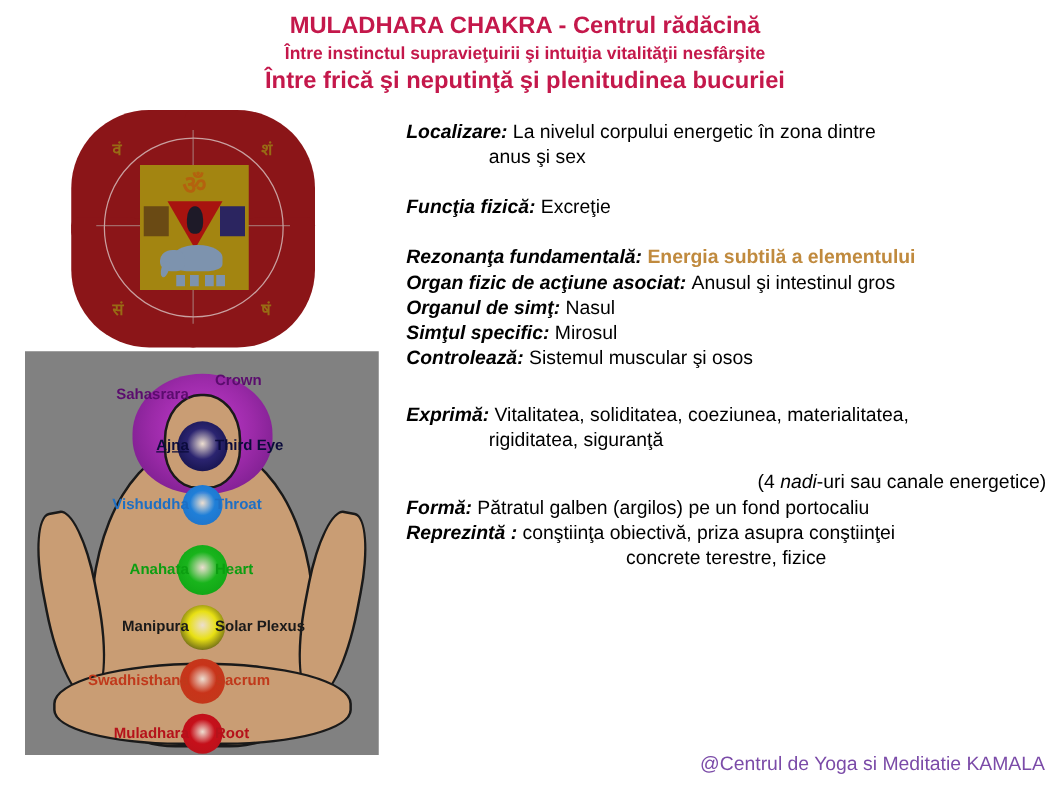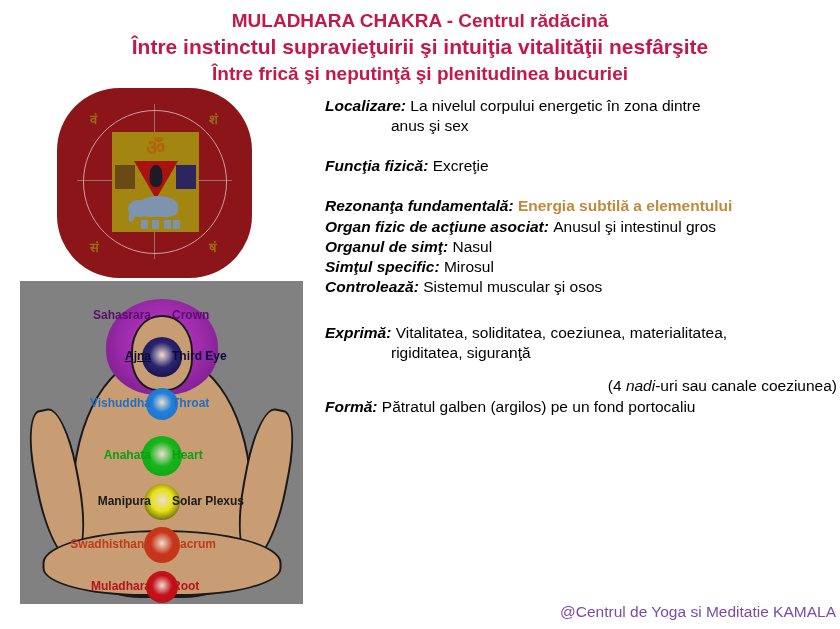--- a/index.html
+++ b/index.html
@@ -26,21 +26,21 @@
     line-height: 1.32;
   }
   #title-block .tline {
     font-weight: bold;
     font-size: 19px;
     color: #C4184B;
     letter-spacing: 0px;
     white-space: nowrap;
   }
   #title-block .tline.l1 { font-size: 19px; }
-  #title-block .tline.l2 { font-size: 21px; }
+  #title-block .tline.l2 { font-size: 14px; }
   #title-block .tline.l3 { font-size: 19px; }
 
   
   #mandala {
     position: absolute;
     left: 57px;
     top: 88px;
     width: 195px;
     height: 190px;
   }
@@ -327,21 +327,21 @@
 
   <div class="chakra-dot" id="dot0" style="top: 22px; width: 26px; height: 26px; background: radial-gradient(circle at 50% 45%, rgba(255, 255, 255, 0.667) 0%, rgb(155, 42, 168) 42%, rgb(91, 12, 110) 100%); opacity: 0;"></div>
   <div class="chakra-dot" id="dot1" style="top: 56px; width: 40px; height: 40px; background: radial-gradient(circle at 50% 45%, rgba(255, 255, 255, 0.667) 0%, rgb(43, 36, 112) 42%, rgb(11, 11, 59) 100%);"></div>
   <div class="chakra-dot" id="dot2" style="top: 107px; width: 32px; height: 32px; background: radial-gradient(circle at 50% 45%, rgba(255, 255, 255, 0.667) 0%, rgb(31, 127, 216) 42%, rgb(30, 111, 196) 100%);"></div>
   <div class="chakra-dot" id="dot3" style="top: 155px; width: 40px; height: 40px; background: radial-gradient(circle at 50% 45%, rgba(255, 255, 255, 0.667) 0%, rgb(25, 180, 28) 42%, rgb(12, 158, 17) 100%);"></div>
   <div class="chakra-dot" id="dot4" style="top: 203px; width: 36px; height: 36px; background: radial-gradient(circle at 50% 45%, rgba(255, 255, 255, 0.667) 0%, rgb(232, 224, 19) 42%, rgb(26, 26, 26) 100%);"></div>
   <div class="chakra-dot" id="dot5" style="top: 246px; width: 36px; height: 36px; background: radial-gradient(circle at 50% 45%, rgba(255, 255, 255, 0.667) 0%, rgb(200, 52, 26) 42%, rgb(192, 57, 27) 100%);"></div>
   <div class="chakra-dot" id="dot6" style="top: 290px; width: 32px; height: 32px; background: radial-gradient(circle at 50% 45%, rgba(255, 255, 255, 0.667) 0%, rgb(198, 16, 26) 42%, rgb(181, 18, 26) 100%);"></div>
 
   <div class="chakra-label left" id="lblS0" style="color: rgb(91, 12, 110); top: 27px; right: 152px;">Sahasrara</div>
-  <div class="chakra-label right" id="lblE0" style="color: rgb(91, 12, 110); top: 27px; left: 152px;">Crown</div>
+  <div class="chakra-label right" id="lblE0" style="color: rgb(91, 12, 110); top: 16px; left: 152px;">Crown</div>
   <div class="chakra-label left" id="lblS1" style="color: rgb(11, 11, 59); top: 68px; right: 152px; text-decoration: underline;">Ajna</div>
   <div class="chakra-label right" id="lblE1" style="color: rgb(11, 11, 59); top: 68px; left: 152px;">Third Eye</div>
   <div class="chakra-label left" id="lblS2" style="color: rgb(30, 111, 196); top: 115px; right: 152px;">Vishuddha</div>
   <div class="chakra-label right" id="lblE2" style="color: rgb(30, 111, 196); top: 115px; left: 152px;">Throat</div>
   <div class="chakra-label left" id="lblS3" style="color: rgb(12, 158, 17); top: 167px; right: 152px;">Anahata</div>
   <div class="chakra-label right" id="lblE3" style="color: rgb(12, 158, 17); top: 167px; left: 152px;">Heart</div>
   <div class="chakra-label left" id="lblS4" style="color: rgb(26, 26, 26); top: 213px; right: 152px;">Manipura</div>
   <div class="chakra-label right" id="lblE4" style="color: rgb(26, 26, 26); top: 213px; left: 152px;">Solar Plexus</div>
   <div class="chakra-label left" id="lblS5" style="color: rgb(192, 57, 27); top: 256px; right: 152px;">Swadhisthana</div>
   <div class="chakra-label right" id="lblE5" style="color: rgb(192, 57, 27); top: 256px; left: 152px;">Sacrum</div>
@@ -375,21 +375,25 @@
       <div>
         <div class="row"><span class="lbl">Controlează: </span><span class="val">Sistemul muscular şi osos</span></div>
       </div>
       <div class="gap-l"></div>
       <div>
         <div class="row"><span class="lbl">Exprimă: </span><span class="val">Vitalitatea, soliditatea, coeziunea, materialitatea,</span></div>
         <div class="row cont c-left">rigiditatea, siguranţă</div>
       </div>
       <div class="gap-s"></div>
       <div>
-        <div class="row cont c-right"><span>(4 </span><span class="ital">nadi</span><span>-uri sau canale coeziunea)</span></div>
+        <div class="row cont c-right"><span>(4 </span><span class="ital">nadi</span><span>-uri sau canale energetice)</span></div>
       </div>
       <div>
         <div class="row"><span class="lbl">Formă: </span><span class="val">Pătratul galben (argilos) pe un fond portocaliu</span></div>
+      </div>
+      <div>
+        <div class="row"><span class="lbl">Reprezintă : </span><span class="val">conştiinţa obiectivă, priza asupra conştiinţei</span></div>
+        <div class="row cont c-center">concrete terestre, fizice</div>
       </div>
     </div>
 </div>
 
 <div id="footer" style="color: rgb(123, 75, 168);">@Centrul de Yoga si Meditatie KAMALA</div>
 
 </body></html>

